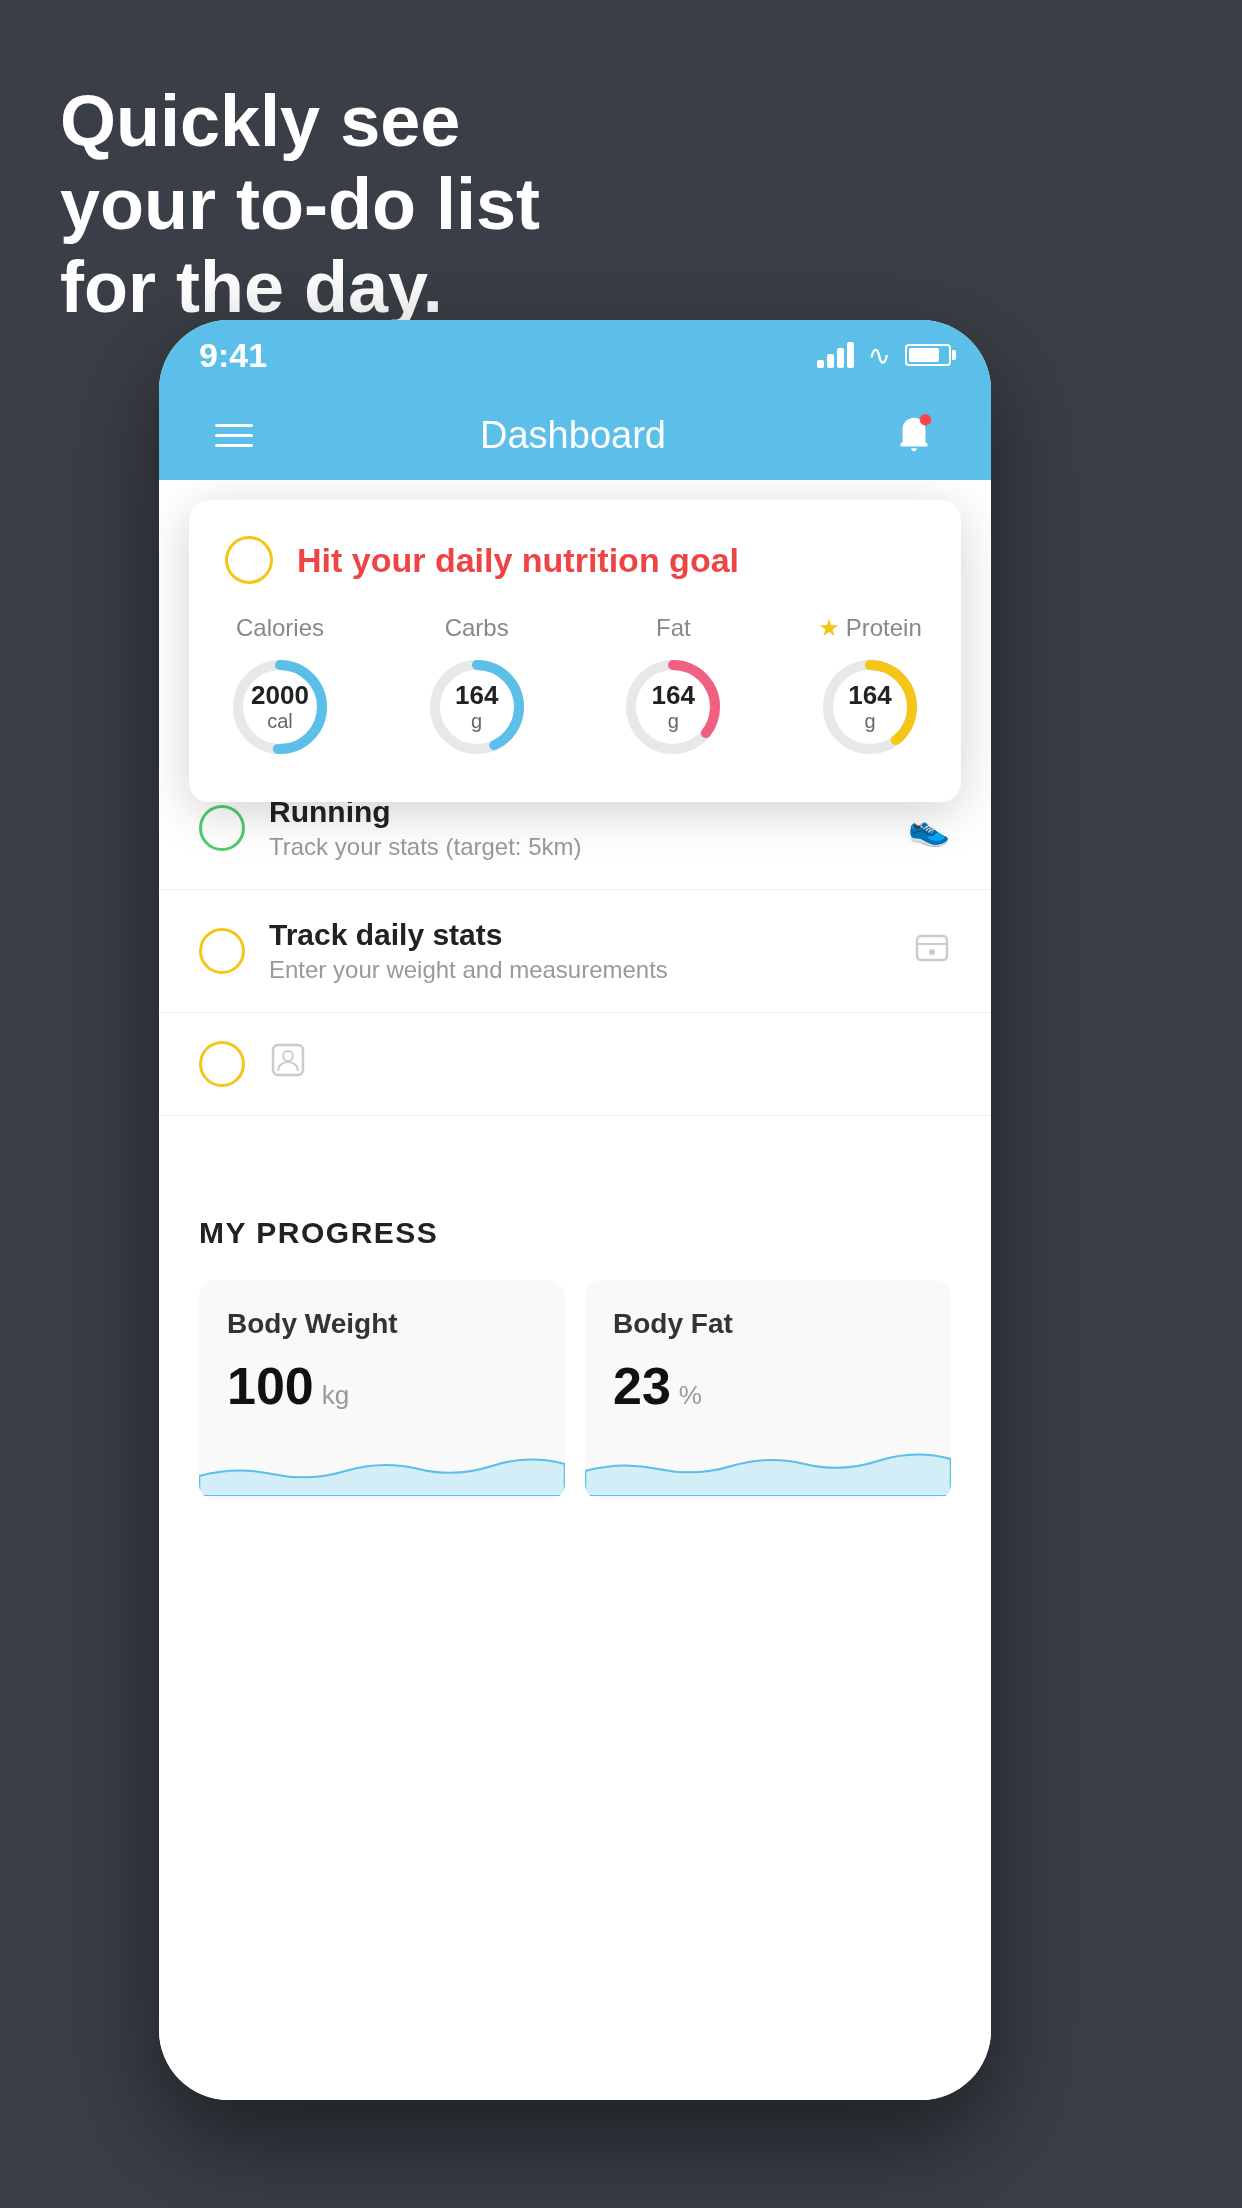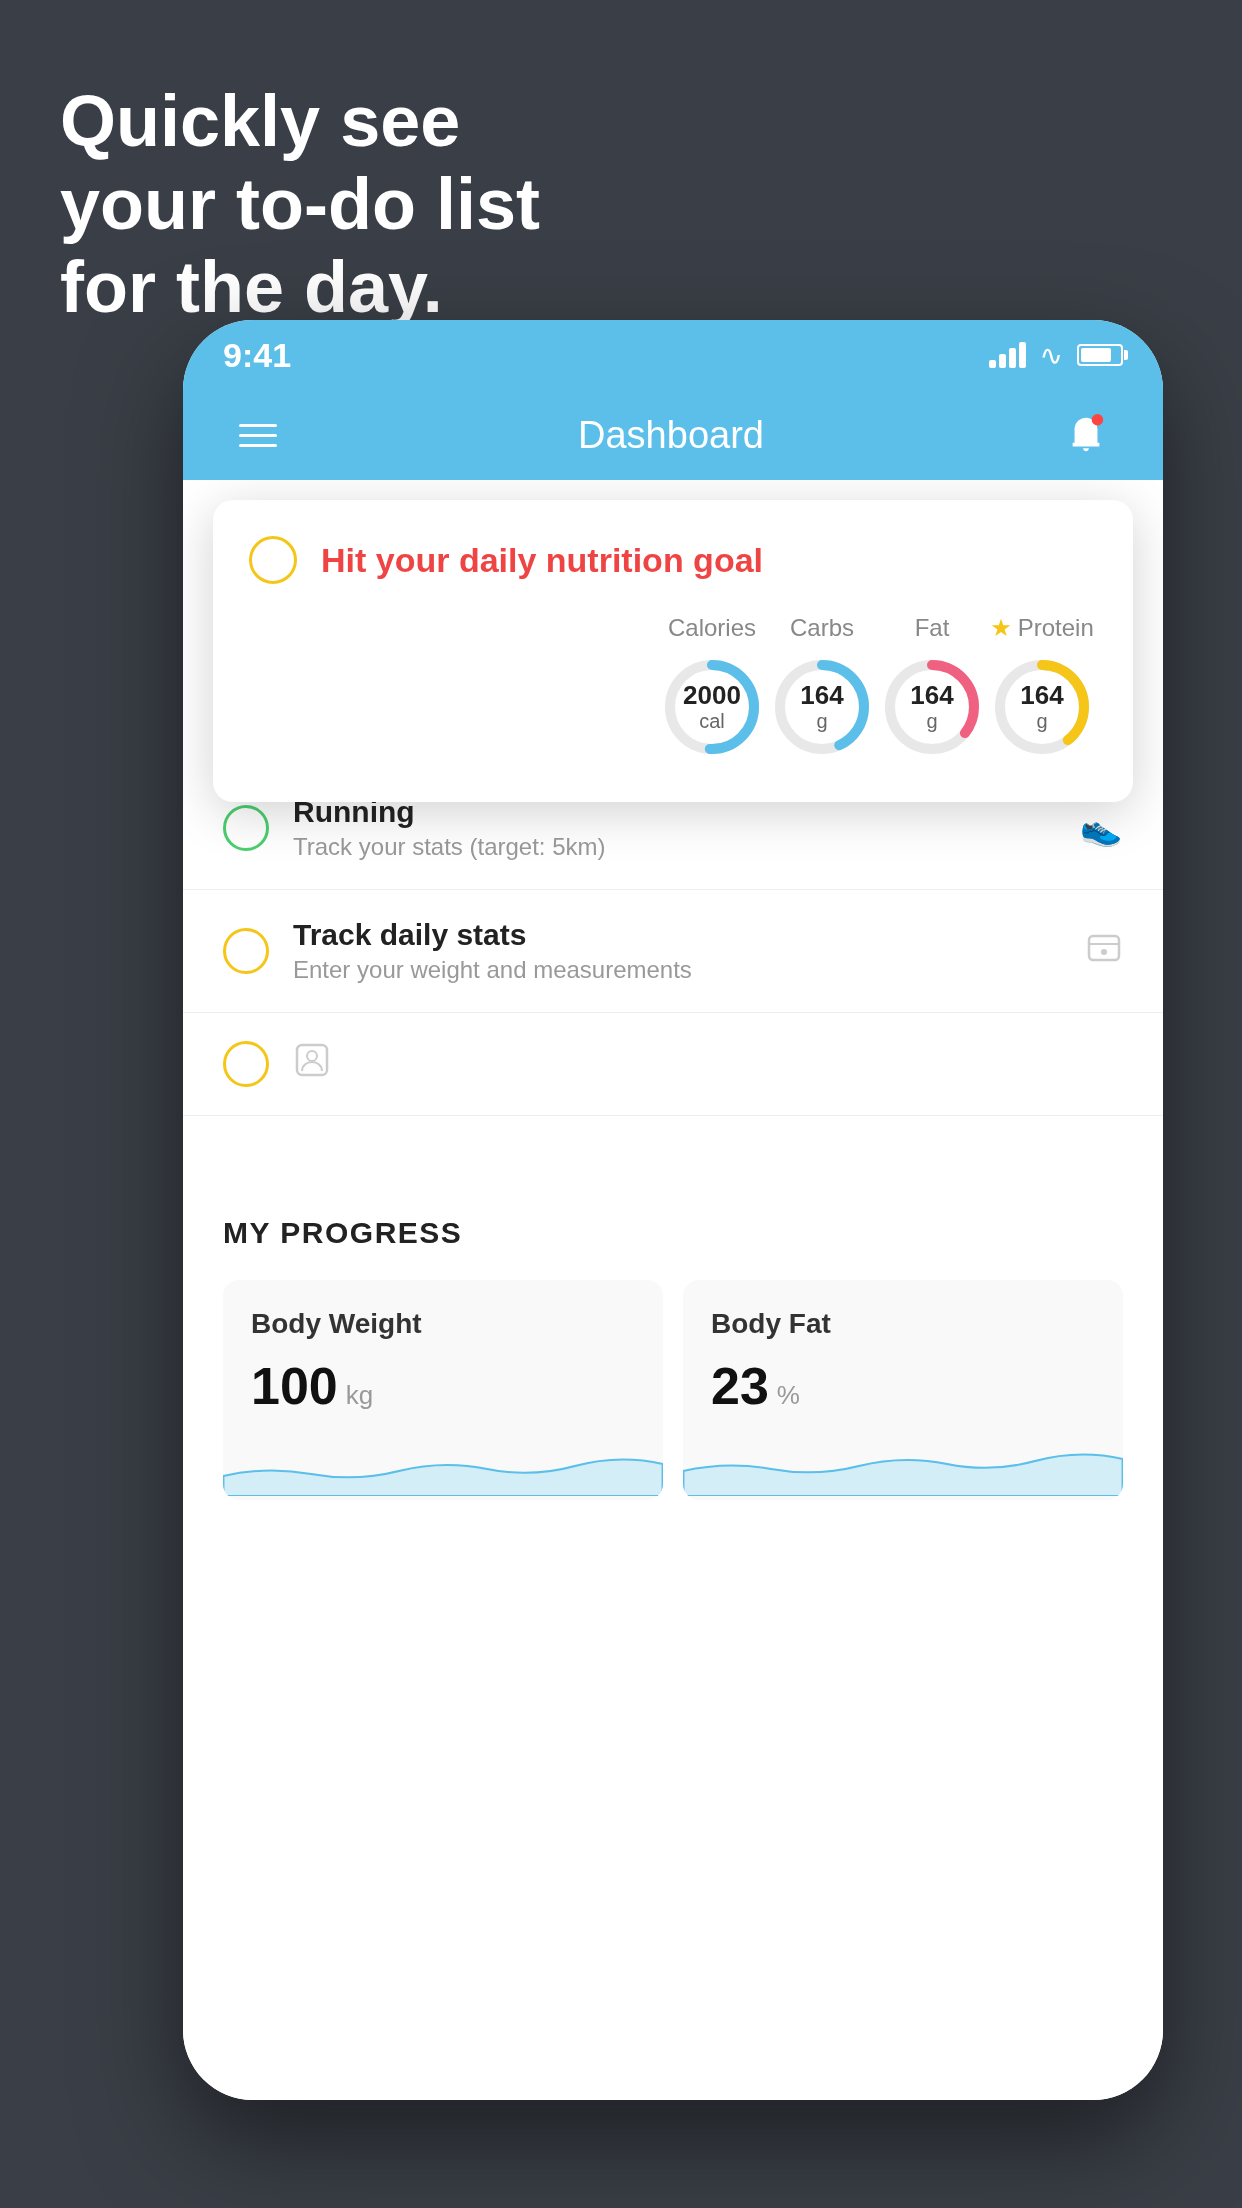--- a/index.html
+++ b/index.html
@@ -19,22 +19,22 @@
       color: #ffffff;
       font-size: 72px;
       font-weight: 800;
       line-height: 1.15;
     }
 
     
     .phone-shell {
       position: absolute;
       top: 320px;
-      left: 183px;
-      width: 980px;
+      left: 159px;
+      width: 832px;
       height: 1780px;
       background: #f2f2f2;
       border-radius: 70px;
       overflow: hidden;
       box-shadow: 0 40px 100px rgba(0,0,0,0.5);
     }
 
     
     .status-bar {
       background: #5bbfea;
@@ -180,21 +180,21 @@
     }
 
     .card-title {
       font-size: 34px;
       font-weight: 600;
       color: #ef4444;
     }
 
     .nutrition-row {
       display: flex;
-      justify-content: flex-end;
+      justify-content: space-between;
       align-items: center;
       margin-top: 7px;
     }
 
     .nutrition-item {
       display: flex;
       flex-direction: column;
       align-items: center;
       gap: 10px;
     }

